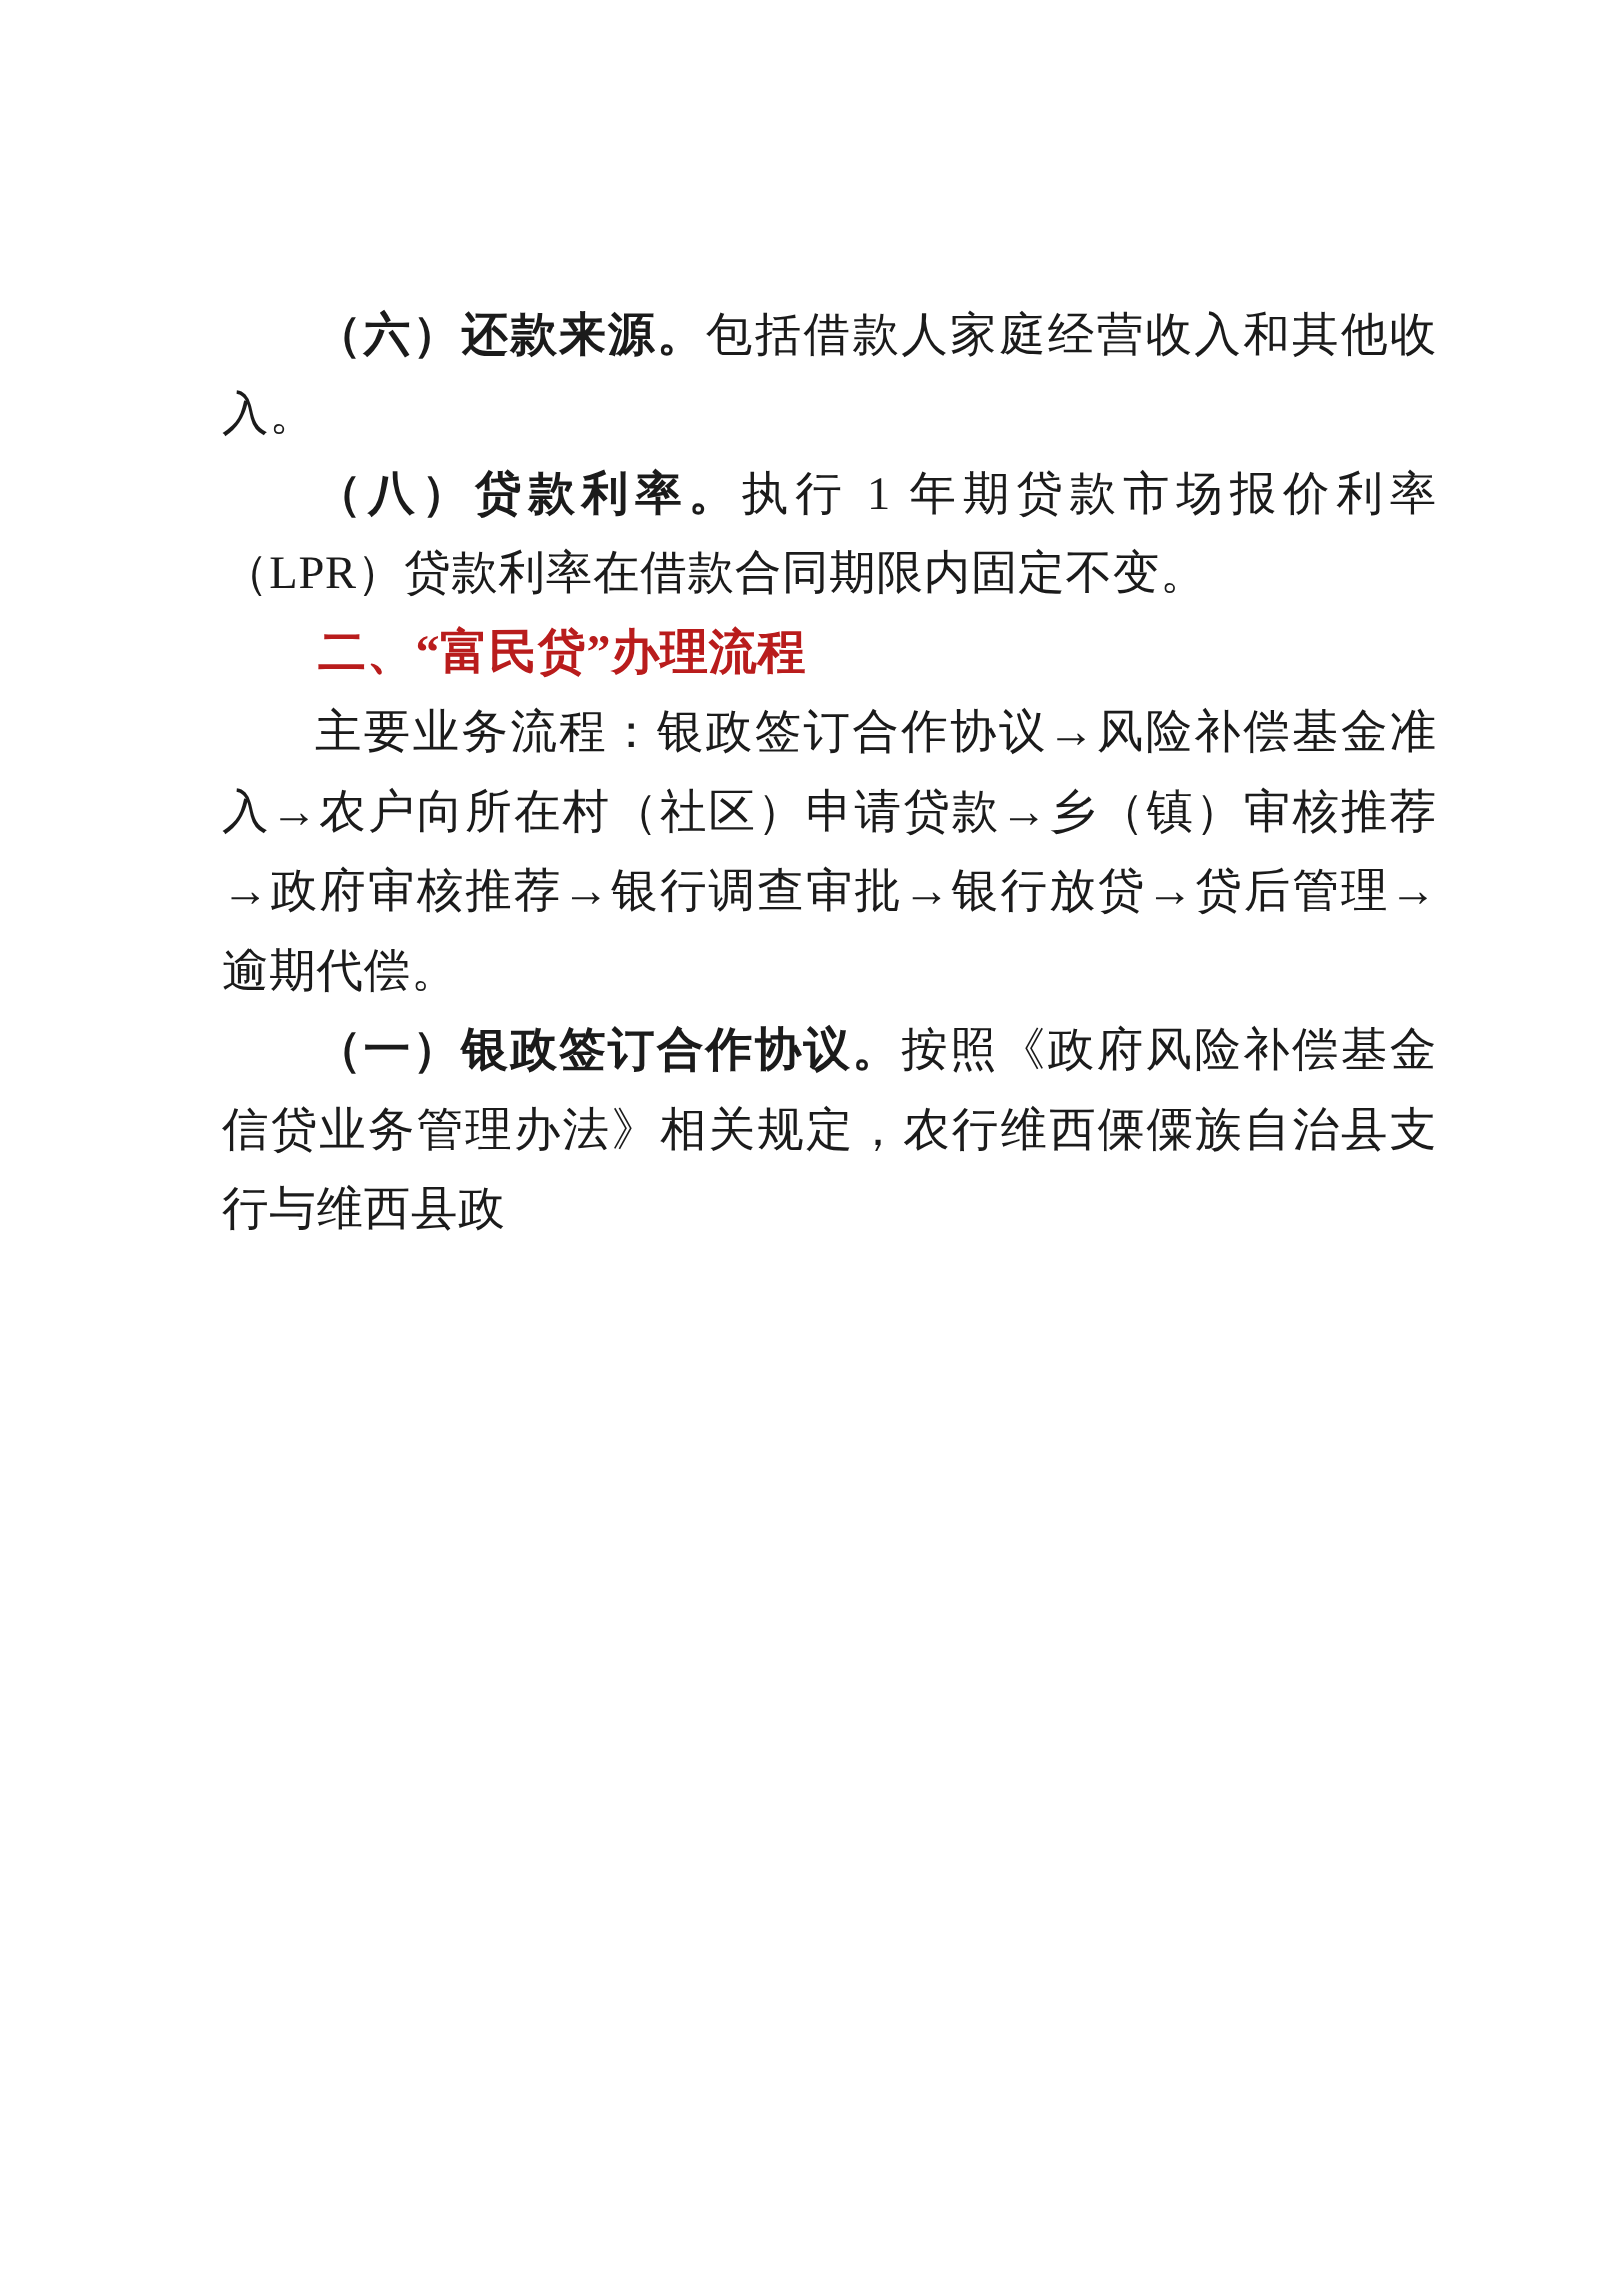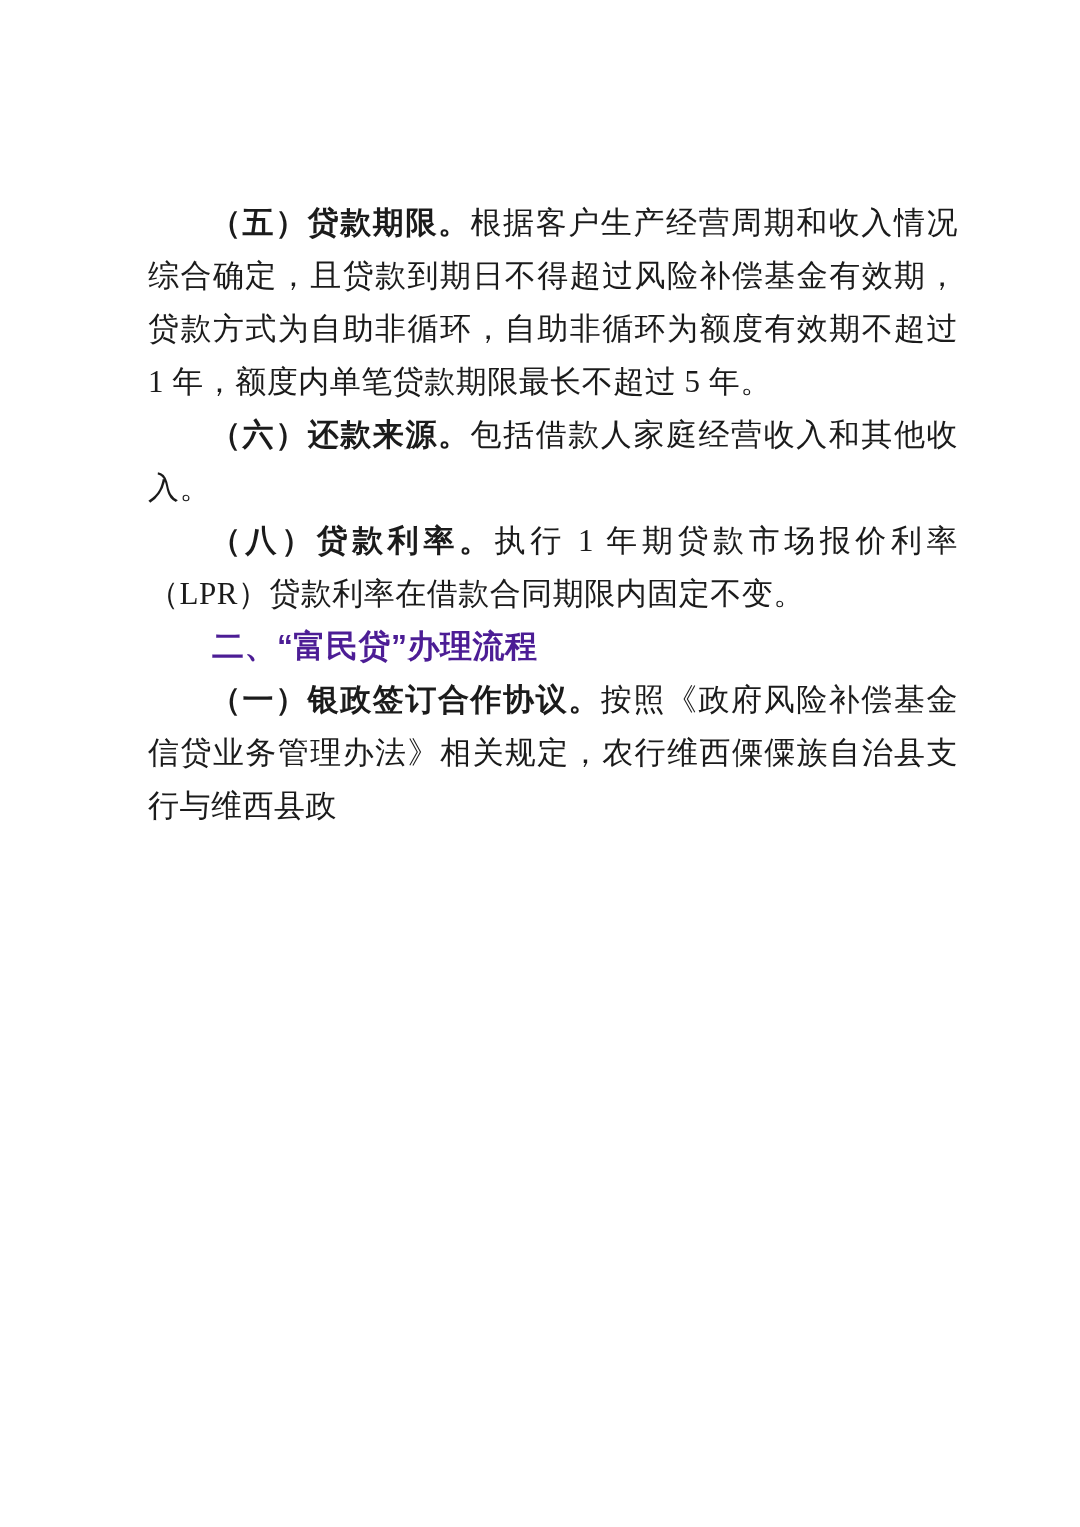--- a/index.html
+++ b/index.html
@@ -29,41 +29,41 @@
     text-justify: inter-ideograph;
     text-indent: 2em;
     color: #1b1b1b;
     letter-spacing: 0.5px;
   }
   .para .lead {
     font-weight: 700;
   }
   .heading {
     margin: 0;
-    font-family: Liberation Sans, sans-serif;
+    font-family: Liberation Serif, serif;
     font-weight: 700;
     font-size: 32px;
     line-height: 53px;
     text-indent: 2em;
-    color: #4c1d95;
+    color: #b91c1c;
     letter-spacing: 0.5px;
   }
 </style>
 </head>
 <body>
 
 <div class="page">
 
-  <p class="para"><span class="lead">（五）贷款期限。</span><span class="body-text">根据客户生产经营周期和收入情况综合确定，且贷款到期日不得超过风险补偿基金有效期，贷款方式为自助非循环，自助非循环为额度有效期不超过 1 年，额度内单笔贷款期限最长不超过 5 年。</span></p>
 
 
   <p class="para"><span class="lead">（六）还款来源。</span><span class="body-text">包括借款人家庭经营收入和其他收入。</span></p>
 
 
   <p class="para"><span class="lead">（八）贷款利率。</span><span class="body-text">执行 1 年期贷款市场报价利率（LPR）贷款利率在借款合同期限内固定不变。</span></p>
 
 
   <h2 class="heading">二、“富民贷”办理流程</h2>
 
+  <p class="para"><span class="lead"></span><span class="body-text">主要业务流程：银政签订合作协议→风险补偿基金准入→农户向所在村（社区）申请贷款→乡（镇）审核推荐→政府审核推荐→银行调查审批→银行放贷→贷后管理→逾期代偿。</span></p>
 
   <p class="para"><span class="lead">（一）银政签订合作协议。</span><span class="body-text">按照《政府风险补偿基金信贷业务管理办法》相关规定，农行维西傈僳族自治县支行与维西县政</span></p>
 
 </div>
 
 </body></html>

